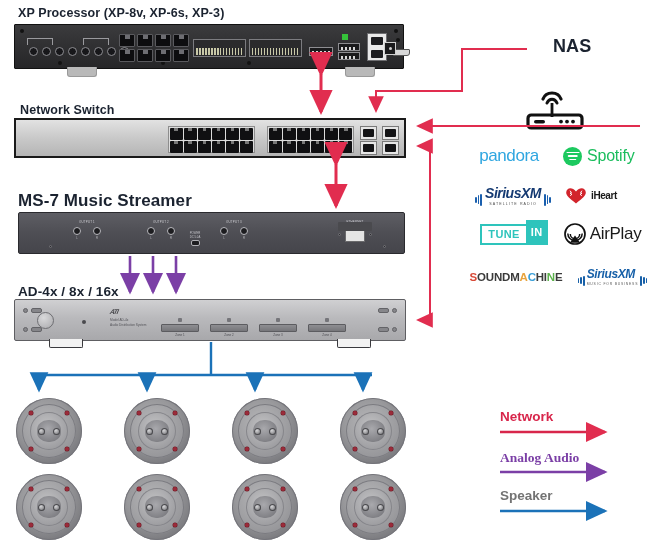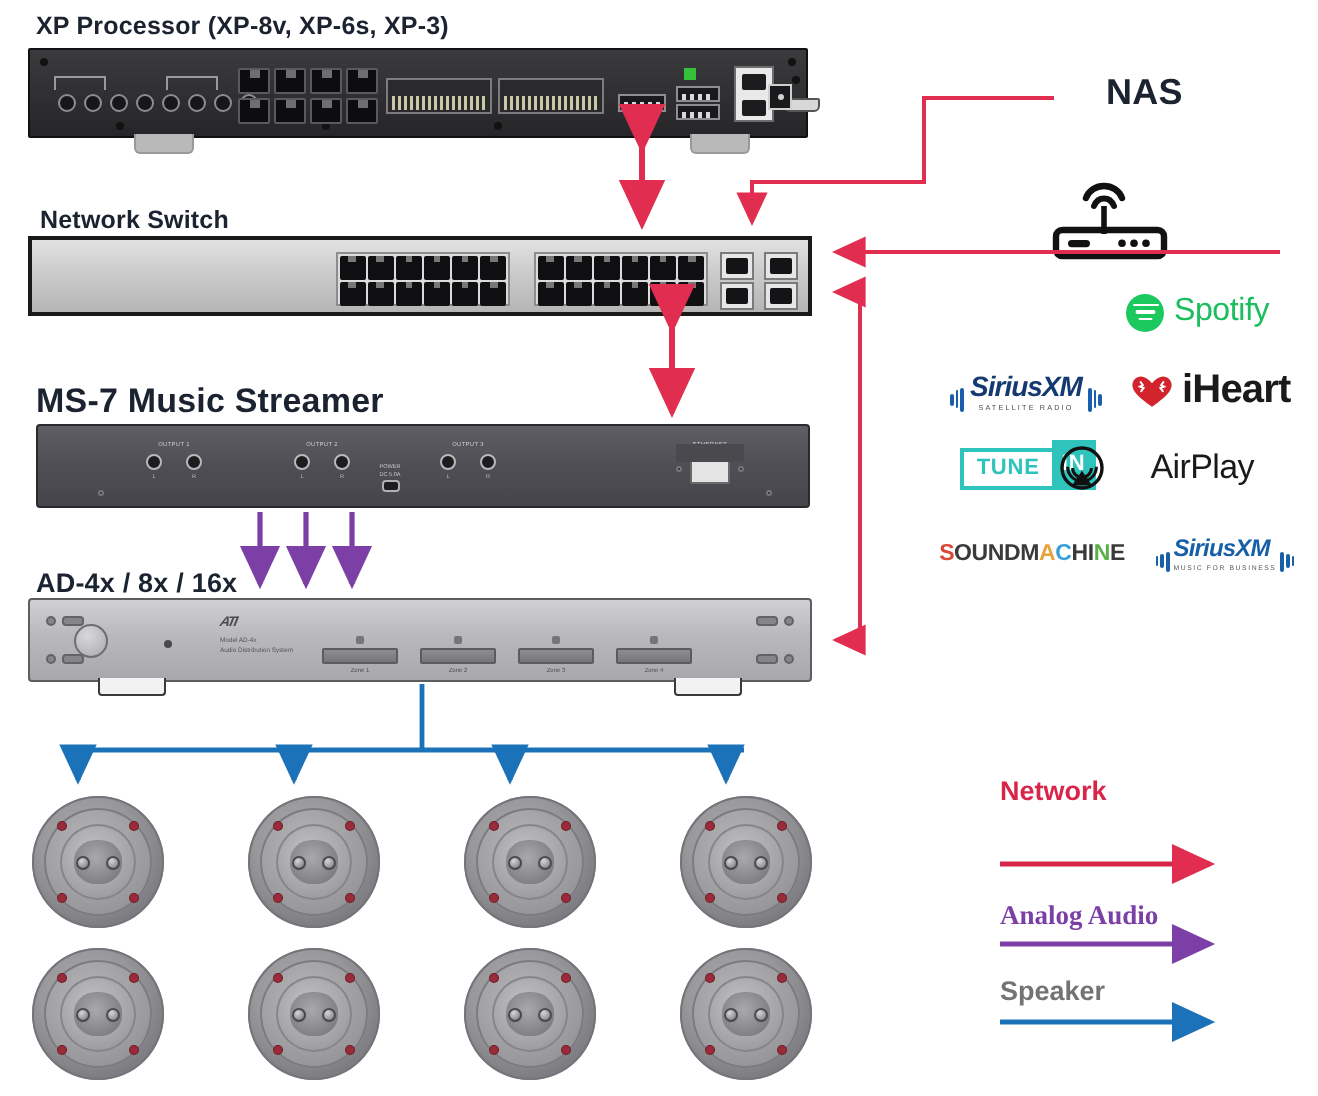--- a/index.html
+++ b/index.html
@@ -221,41 +221,41 @@
   .sp-mark i { position:absolute; left:50%; transform:translateX(-50%); border-radius:2px;
     background:#fff; display:block; }
   .sp-mark i:nth-child(1){ top:5px; width:13px; height:1.8px;}
   .sp-mark i:nth-child(2){ top:8.6px; width:10.5px; height:1.7px;}
   .sp-mark i:nth-child(3){ top:12px; width:7.5px; height:1.6px;}
   .wave { display:inline-flex; align-items:center; gap:1px; }
   .wave b { display:block; width:1.7px; border-radius:1px; background:#1a5fae; }
   .lg-sxm { display:flex; align-items:flex-end; gap:3px; }
   .sxm-txt { font-size:14px; font-weight:700; color:#153a72; font-style:italic; letter-spacing:-.5px;}
   .sxm-sub { font-size:3.6px; letter-spacing:1.1px; color:#4a4a4a; text-align:center; margin-top:1px;}
-  .lg-iheart { font-size:20px; font-weight:700; color:#1a1a1a; letter-spacing:-.4px; }
+  .lg-iheart { font-size:10px; font-weight:700; color:#1a1a1a; letter-spacing:-.4px; }
   .ih-mark { width:22px;height:17px; margin-right:4px; flex:0 0 auto;}
   .lg-tunein { display:flex; align-items:stretch; height:21px; }
   .ti-left { border:2.5px solid #2ec4bc; border-right:none; padding:0 6px;
     display:flex; align-items:center; font-size:11px; font-weight:700; color:#2ec4bc; letter-spacing:.4px;}
   .ti-right { background:#2ec4bc; padding:0 5px; display:flex; align-items:center;
     font-size:11px; font-weight:700; color:#fff; letter-spacing:.4px; margin-top:-4px;}
   .lg-airplay { font-size:17px; color:#1a1a1a; letter-spacing:-.3px; }
   .ap-mark { width:22px;height:22px; margin-right:4px; flex:0 0 auto;}
   .lg-sm { font-size:11.5px; font-weight:700; letter-spacing:-.2px; }
   .lg-sm span { display:inline-block; }
   .lg-sxm2 { display:flex; align-items:flex-end; gap:2px; }
   .sxm2-txt { font-size:12px; font-weight:700; color:#1760a8; font-style:italic; letter-spacing:-.4px;}
   .sxm2-sub { font-size:3.4px; letter-spacing:.8px; color:#5a5a5a; text-align:center; margin-top:1px;}
 
   
   #nas-icon { position:absolute; left:521px; top:78px; width:68px; height:52px; }
 
   
   .lg-label { position:absolute; font-size:13.5px; font-weight:700; white-space:nowrap; }
-  #lgl-net { left:500px; top:388px; color:#d8264b; }
+  #lgl-net { left:500px; top:409px; color:#d8264b; }
   #lgl-ana { left:500px; top:450px; color:#7b3fa6;font-family:Liberation Serif, serif; }
   #lgl-spk { left:500px; top:488px; color:#737373; }
 
   svg { display:block; overflow: visible; }
   #wires { position:absolute; left:0; top:0; width:659px; height:548px; pointer-events:none; }
 </style>
 </head>
 <body>
 
 <div id="stage">
@@ -480,20 +480,23 @@
     <path d="M22 21 C25 13, 37 13, 40 21" fill="none" stroke="#111" stroke-width="3.2" stroke-linecap="round"></path>
     <path d="M26 25 C28 20, 34 20, 36 25" fill="none" stroke="#111" stroke-width="3" stroke-linecap="round"></path>
     <rect x="29.6" y="25" width="2.8" height="14" fill="#111"></rect>
     <rect x="7" y="37" width="54" height="13" rx="3.2" fill="none" stroke="#111" stroke-width="3.2"></rect>
     <rect x="13" y="42" width="11" height="3.6" rx="1.8" fill="#111"></rect>
     <circle cx="40" cy="43.6" r="1.9" fill="#111"></circle>
     <circle cx="46" cy="43.6" r="1.9" fill="#111"></circle>
     <circle cx="52" cy="43.6" r="1.9" fill="#111"></circle>
   </svg>
 
+  <div class="logo-cell" style="left:461px;top:144px;width:96px;height:24px">
+    <span class="lg-pandora">pandora</span>
+  </div>
 
   <div class="logo-cell" style="left:563px;top:144px;width:96px;height:24px;justify-content:flex-start">
     <span class="sp-mark">
         <i></i>
         <i></i>
         <i></i>
       </span>
     <span class="lg-spotify">Spotify</span>
   </div>
 
@@ -525,21 +528,21 @@
     <span class="lg-iheart">iHeart</span>
   </div>
 
   <div class="logo-cell" style="left:474px;top:221px;width:80px;height:26px">
     <div class="lg-tunein">
       <span class="ti-left">TUNE</span>
       <span class="ti-right">IN</span>
     </div>
   </div>
 
-  <div class="logo-cell" style="left:530px;top:220px;width:97px;height:28px;justify-content:space-between">
+  <div class="logo-cell" style="left:554px;top:220px;width:97px;height:28px;justify-content:center">
     <svg class="ap-mark" viewBox="0 0 22 22">
       <circle cx="11" cy="11" r="10" fill="none" stroke="#111" stroke-width="1.7"></circle>
       <path d="M6.3 11 a4.7 4.7 0 0 1 9.4 0" fill="none" stroke="#111" stroke-width="1.5" transform="rotate(180 11 11)"></path>
       <path d="M3.8 11.6 a7.2 7.2 0 0 1 14.4 0" fill="none" stroke="#111" stroke-width="1.5" transform="rotate(180 11 11)"></path>
       <path d="M11 12.4 L16 19.8 L6 19.8 Z" fill="#111"></path>
     </svg>
     <span class="lg-airplay">AirPlay</span>
   </div>
 
   <div class="logo-cell" style="left:461px;top:266px;width:110px;height:22px">

